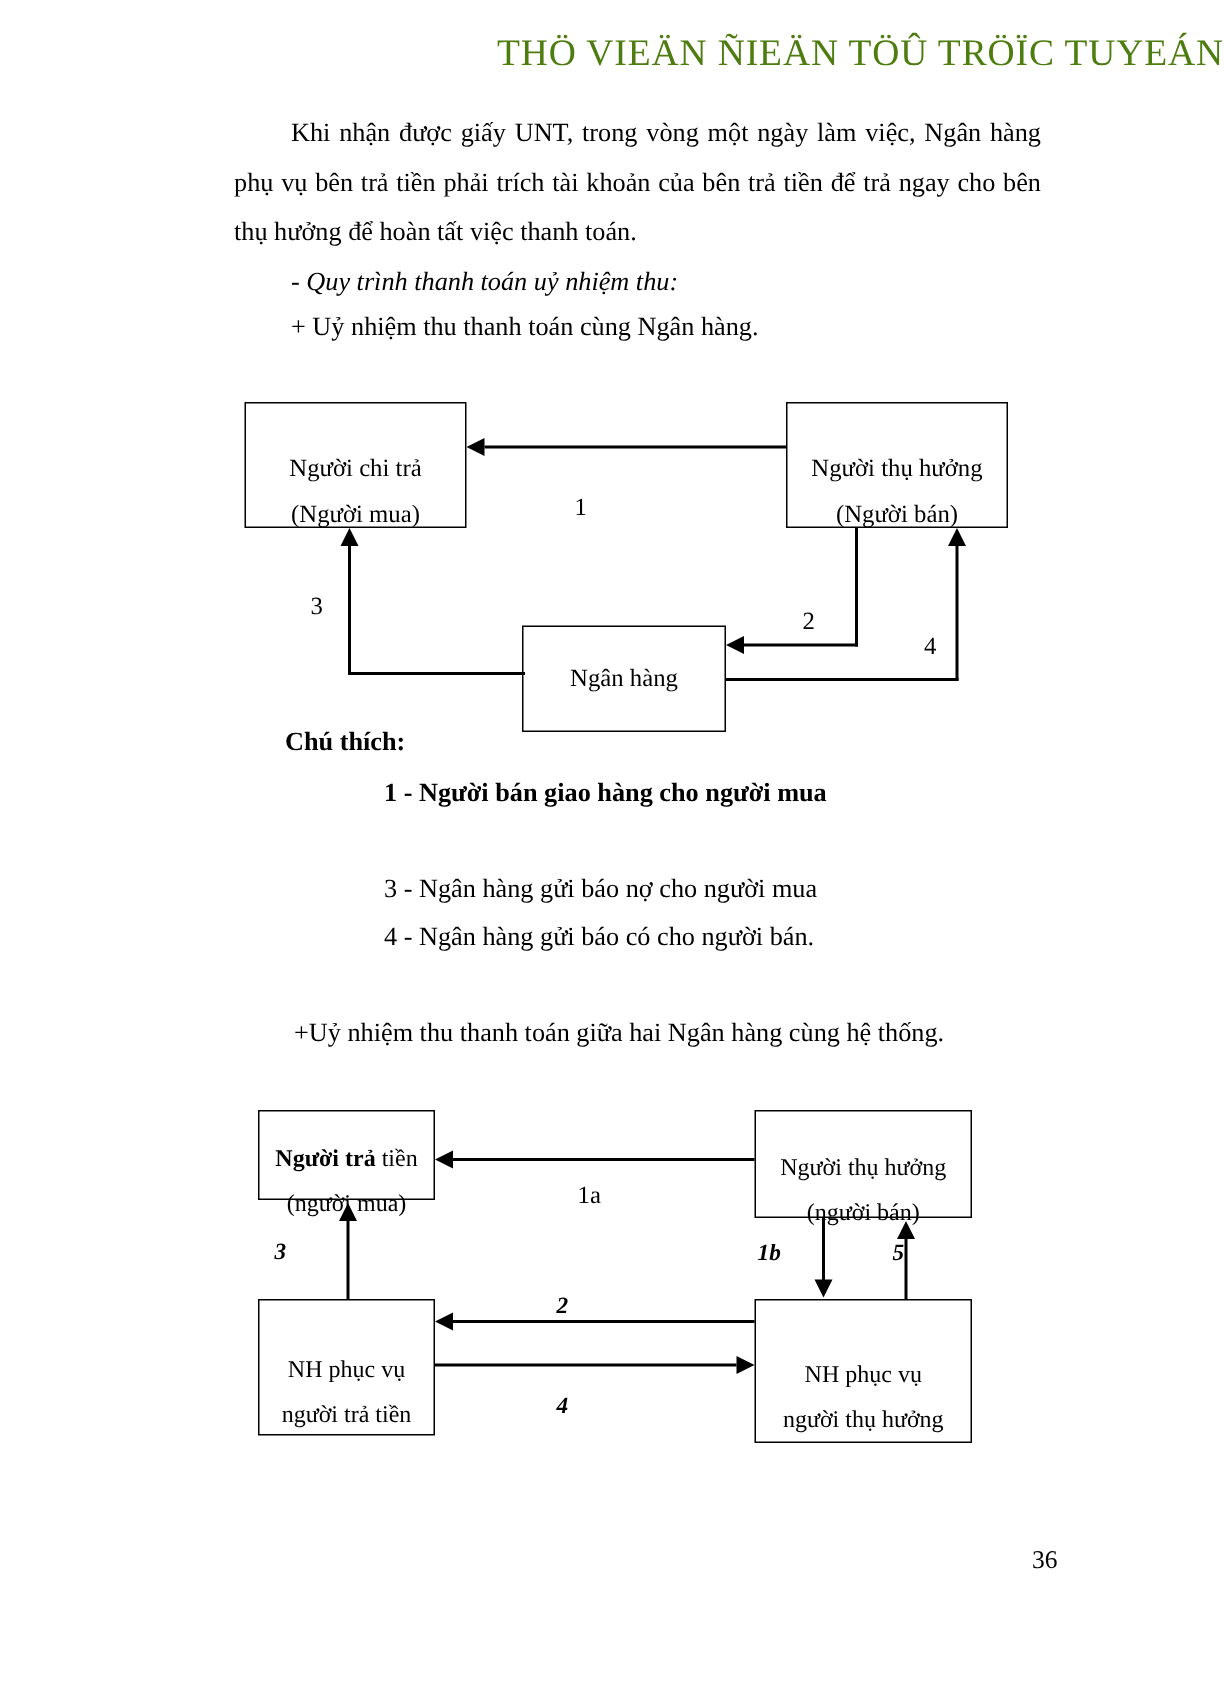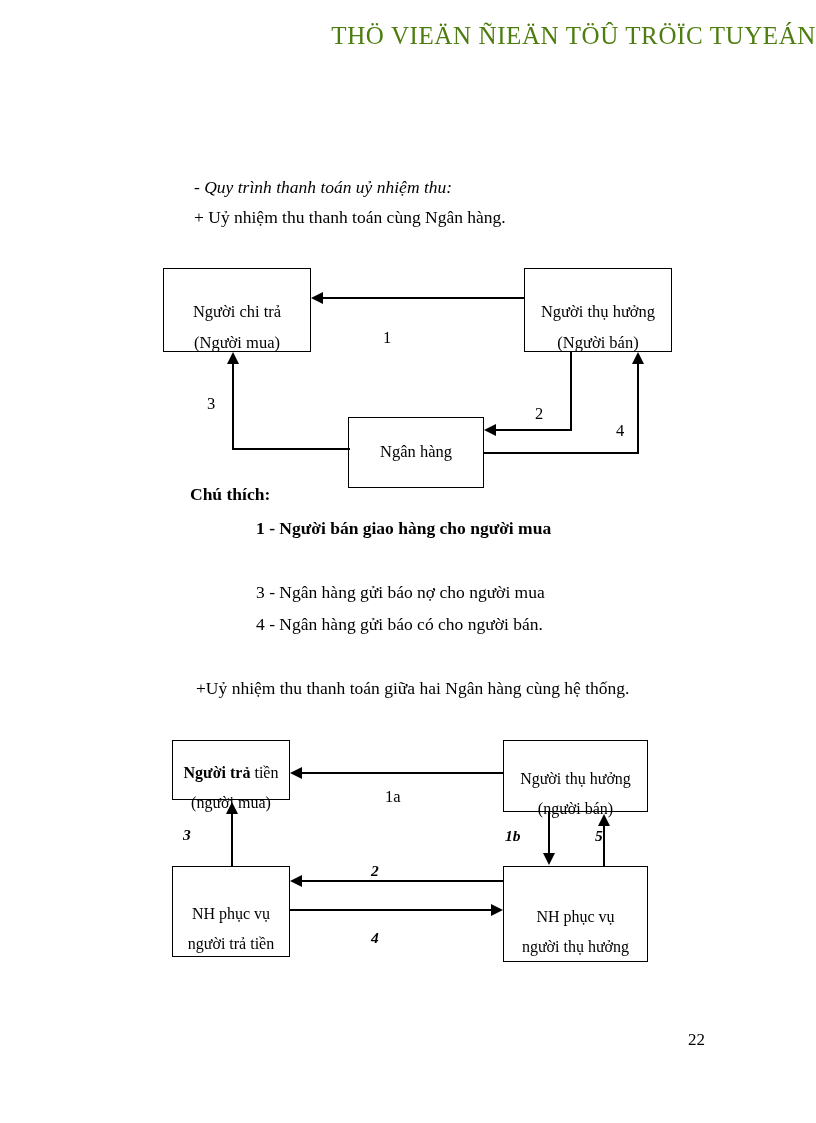--- a/index.html
+++ b/index.html
@@ -158,20 +158,21 @@
 </style>
 </head>
 <body>
 
 <div class="page">
 
   <div class="header-band">
     <div class="header-title">THÖ VIEÄN ÑIEÄN TÖÛ TRÖÏC TUYEÁN</div>
   </div>
 
+  <div class="para p1">Khi nhận được giấy UNT, trong vòng một ngày làm việc, Ngân hàng phụ vụ bên trả tiền phải trích tài khoản của bên trả tiền để trả ngay cho bên thụ hưởng để hoàn tất việc thanh toán.</div>
 
   <div class="line-item italic" style="left:194px; top:177px;">- Quy trình thanh toán uỷ nhiệm thu:</div>
 
   <div class="line-item" style="left:194px; top:207px;">+ Uỷ nhiệm thu thanh toán cùng Ngân hàng.</div>
 
   <div class="diagram">
 
     <div class="dbox" style="left:163px; top:268px; width:148px; height:84px;">
       <span class="l1">Người chi trả</span>
       <span class="l2">(Người mua)</span>
@@ -254,15 +255,15 @@
 
     <div class="hline" style="left:302px; top:880px; width:201px;"></div>
     <div class="arrow left" style="left:290px; top:875px;"></div>
     <div class="edge-label bi" style="left:371px; top:862px;">2</div>
 
     <div class="hline" style="left:290px; top:909px; width:201px;"></div>
     <div class="arrow right" style="left:491px; top:904px;"></div>
     <div class="edge-label bi" style="left:371px; top:929px;">4</div>
   </div>
 
-  <div class="page-number">22</div>
+  <div class="page-number">36</div>
 
 </div>
 
 </body></html>

